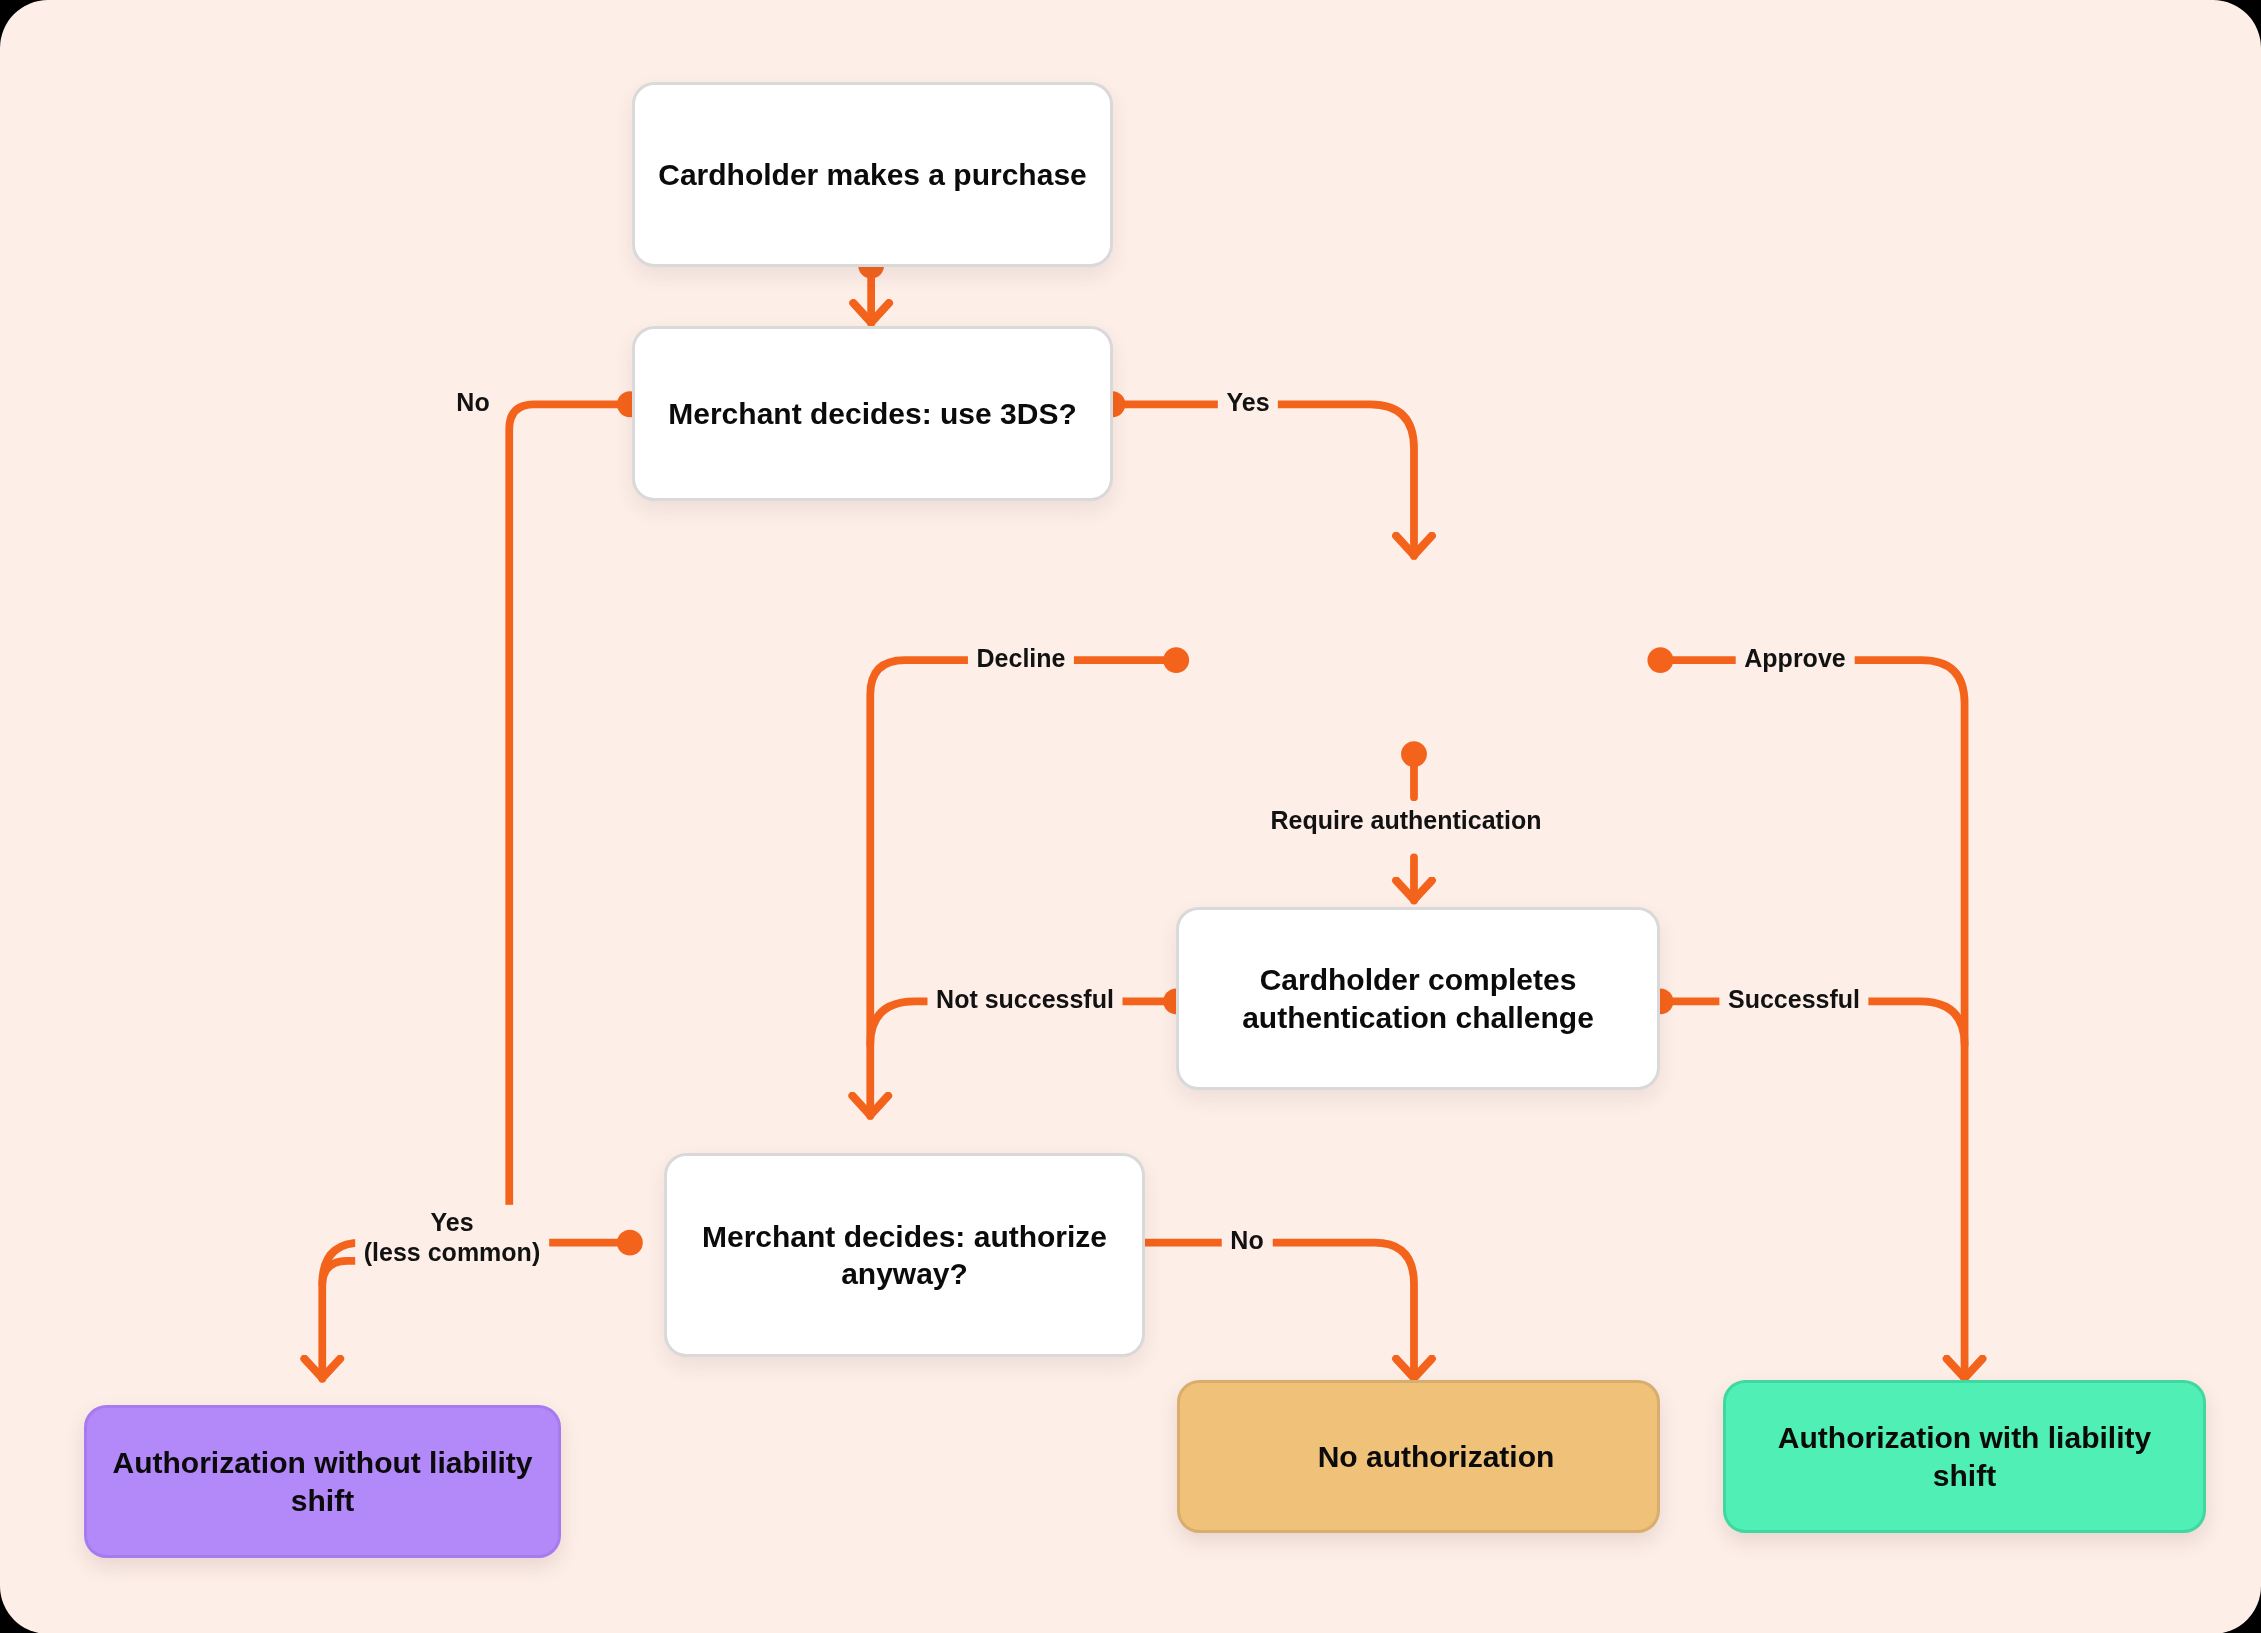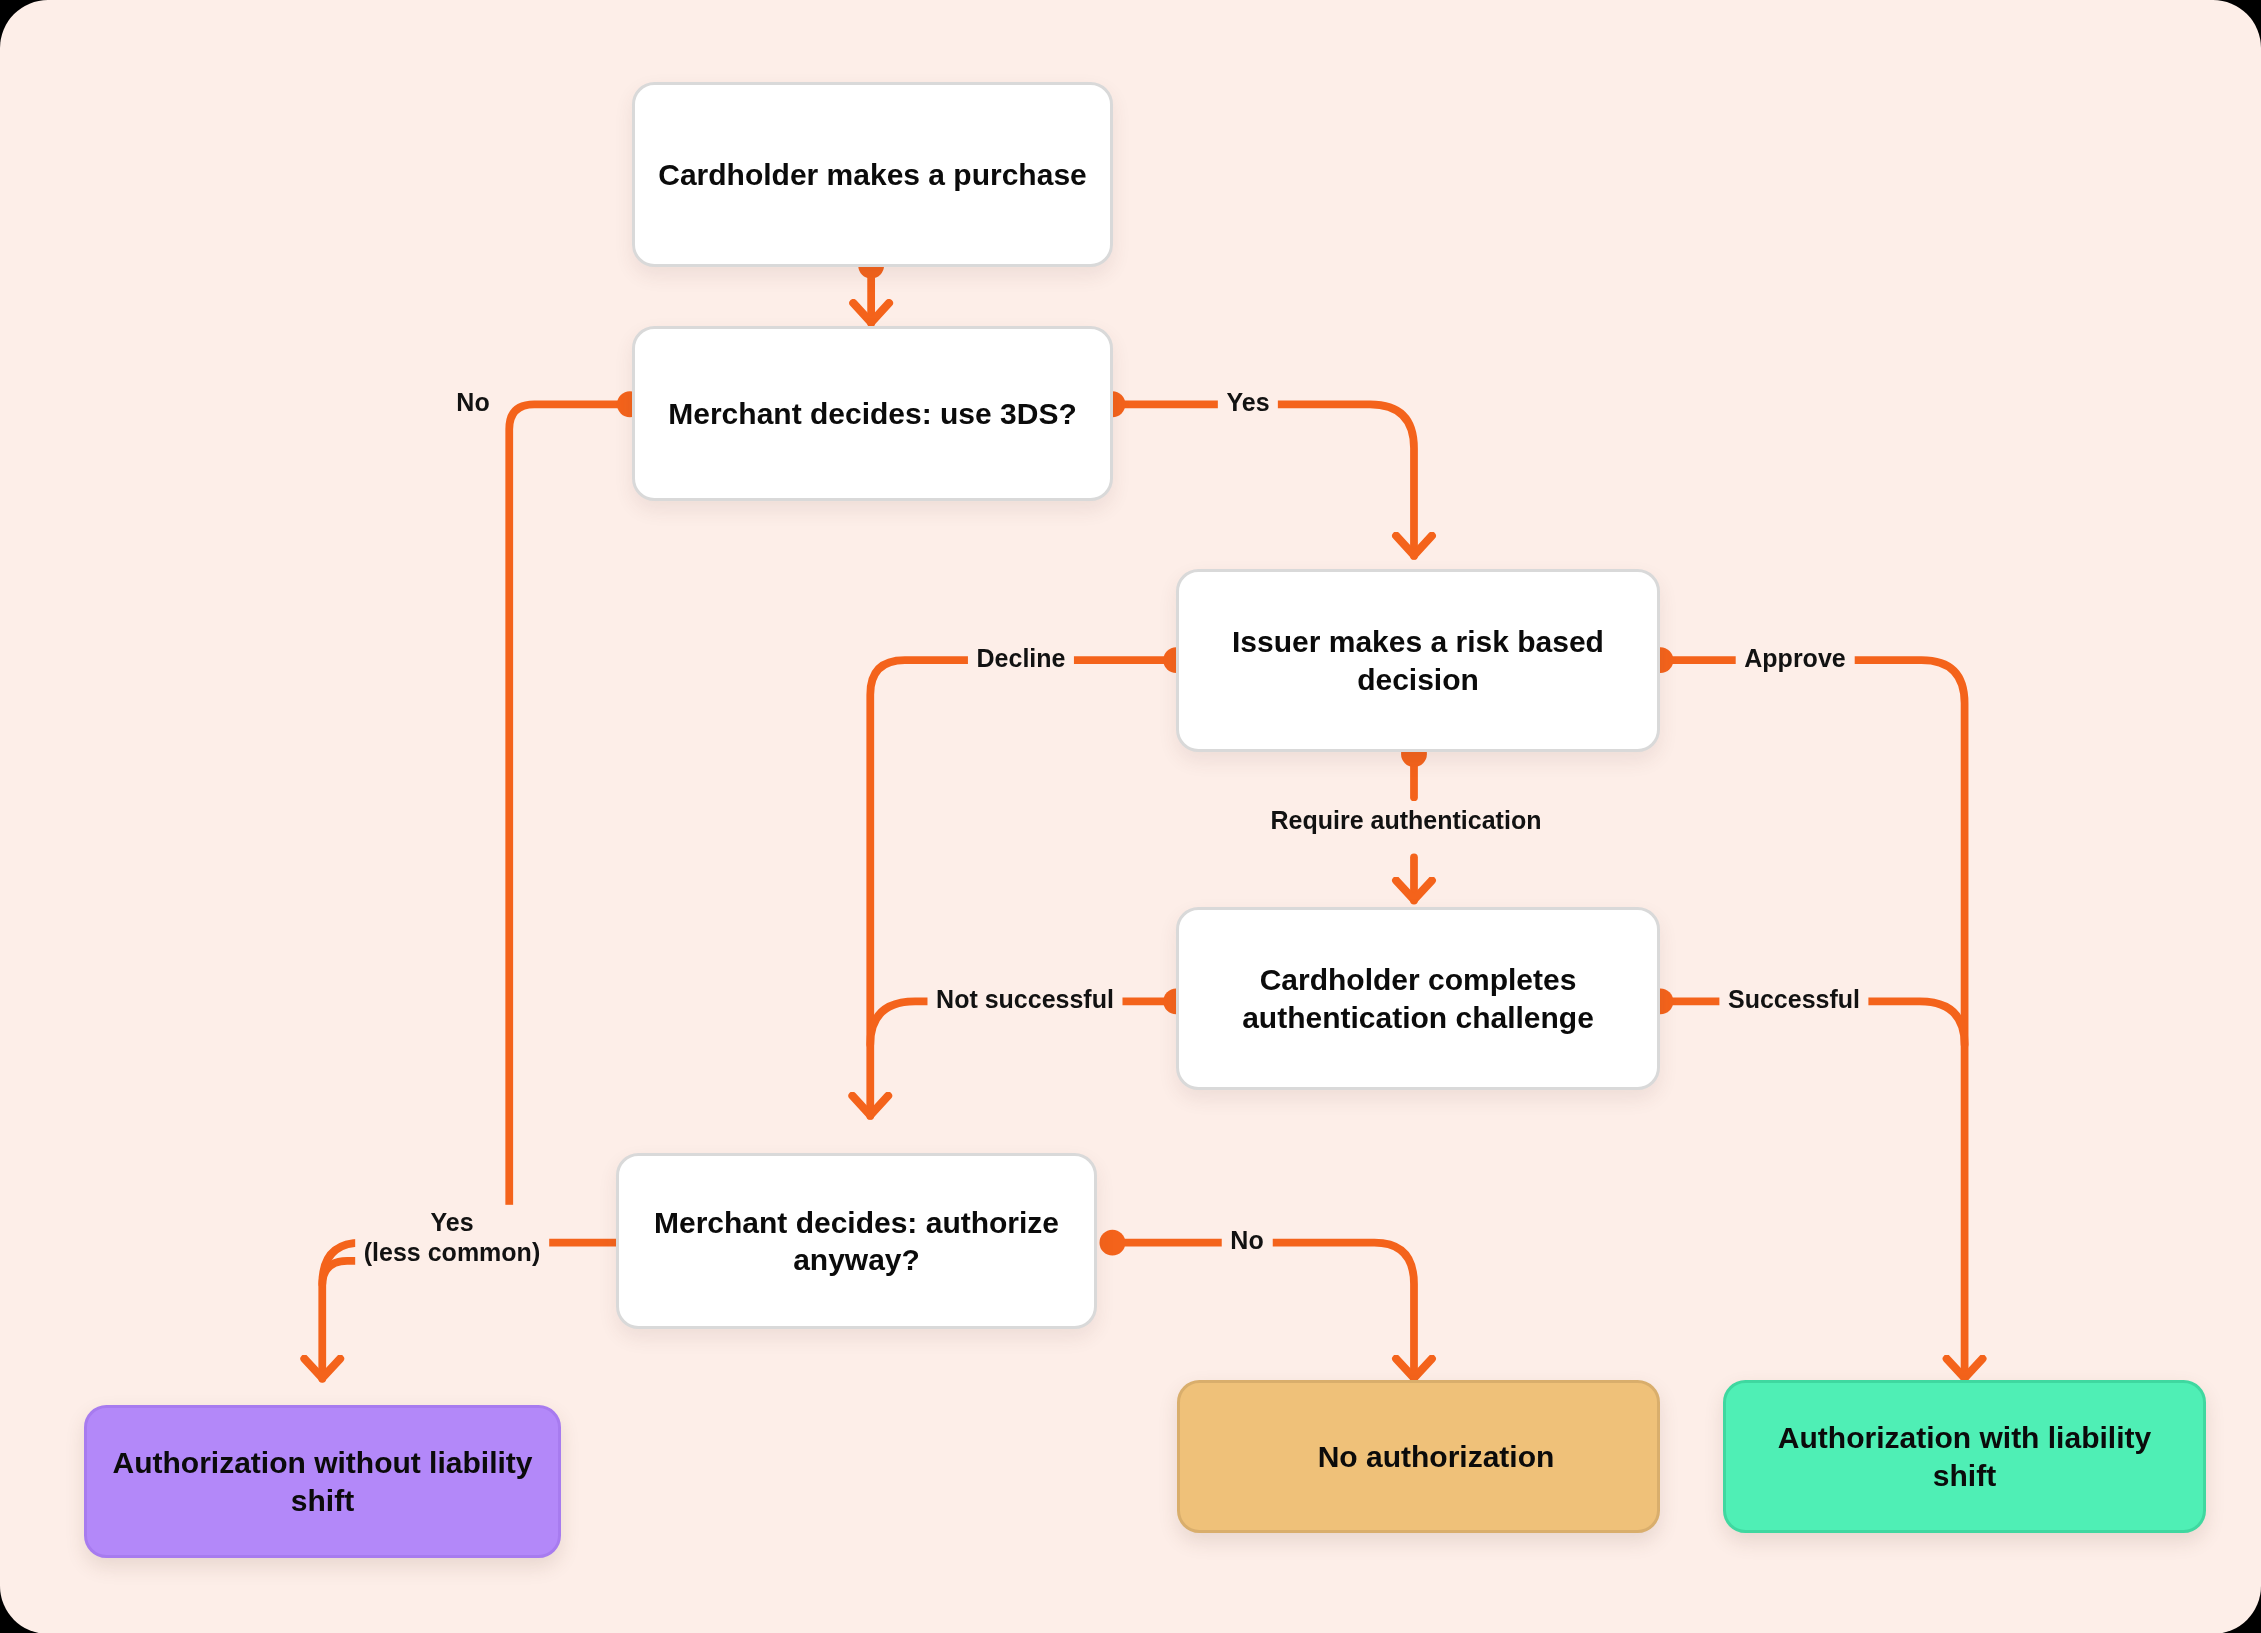--- a/index.html
+++ b/index.html
@@ -110,31 +110,27 @@
   <div class="node proc" style="left:632px;top:82px;width:481px;height:185px;">
     <span class="txt">Cardholder makes a
 purchase</span>
   </div>
 
   <div class="node proc" style="left:632px;top:326px;width:481px;height:175px;">
     <span class="txt">Merchant decides: use
 3DS?</span>
   </div>
 
-  <div class="node proc" style="left:1176px;top:569px;width:484px;height:183px;">
-    <span class="txt">Issuer makes a risk based
-decision</span>
-  </div>
 
   <div class="node proc" style="left:1176px;top:907px;width:484px;height:183px;">
     <span class="txt">Cardholder completes
 authentication challenge</span>
   </div>
 
-  <div class="node proc" style="left:616px;top:1153px;width:481px;height:176px;">
+  <div class="node proc" style="left:664px;top:1153px;width:481px;height:204px;">
     <span class="txt">Merchant decides:
 authorize anyway?</span>
   </div>
 
   <div class="node term purple" style="left:84px;top:1380px;width:477px;height:153px;margin-top:25px;">
     <span class="txt">Authorization
 without liability shift</span>
   </div>
 
   <div class="node term amber" style="left:1177px;top:1380px;width:483px;height:153px;">

